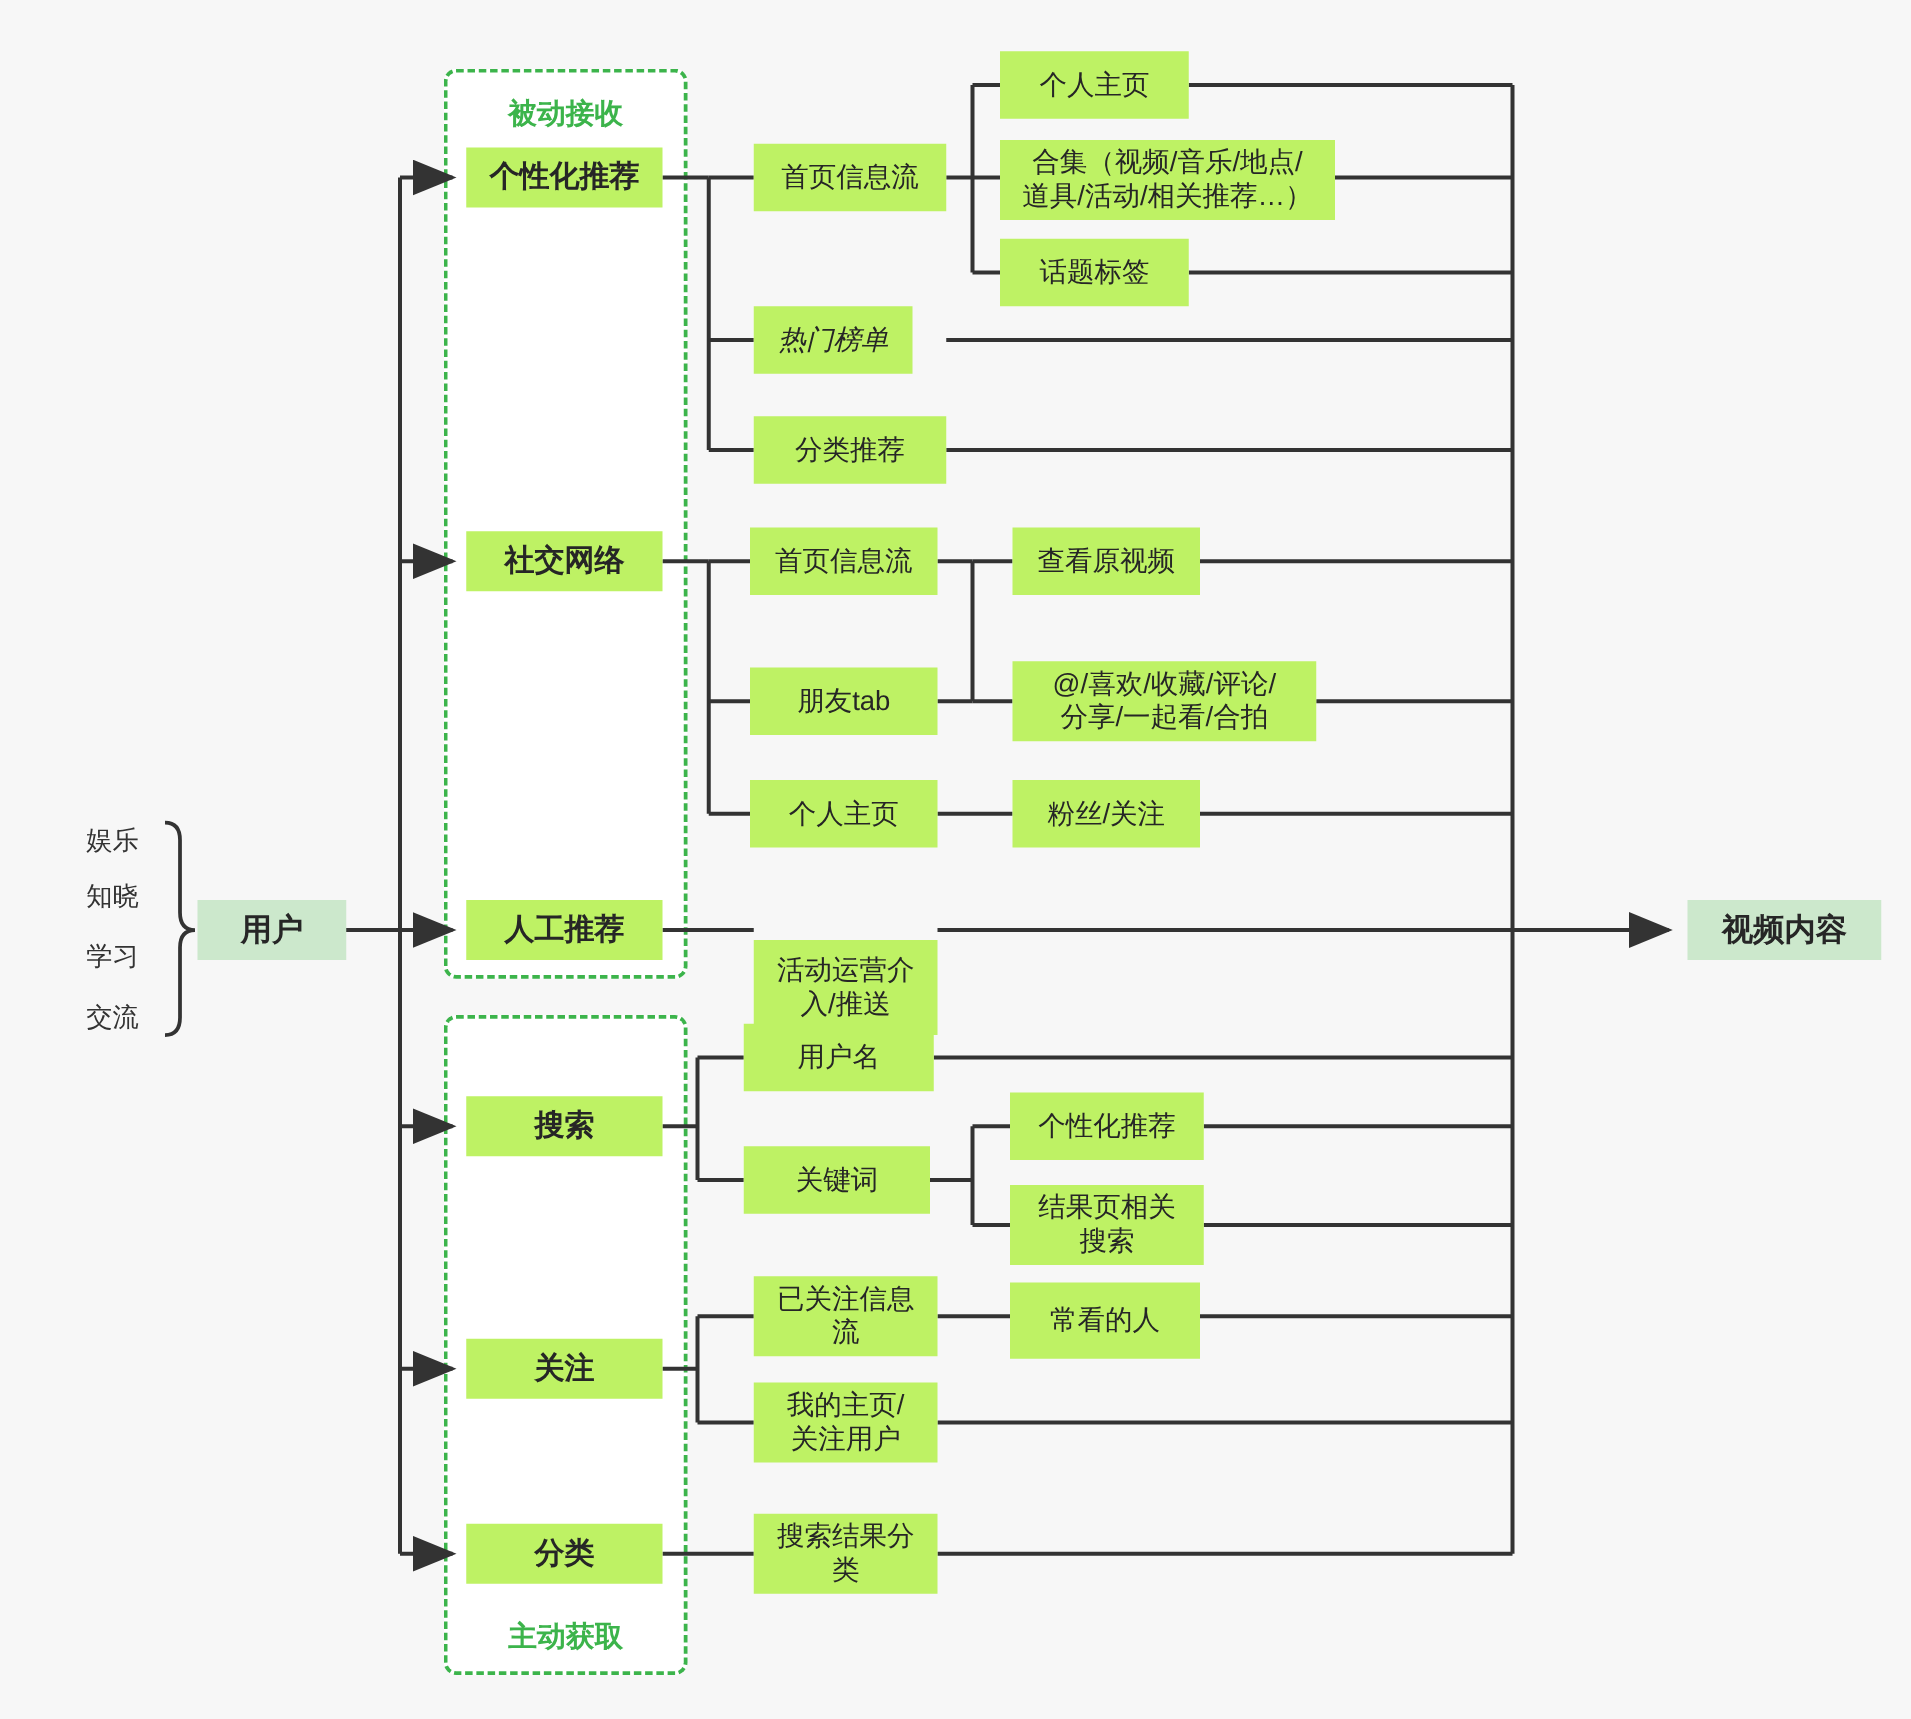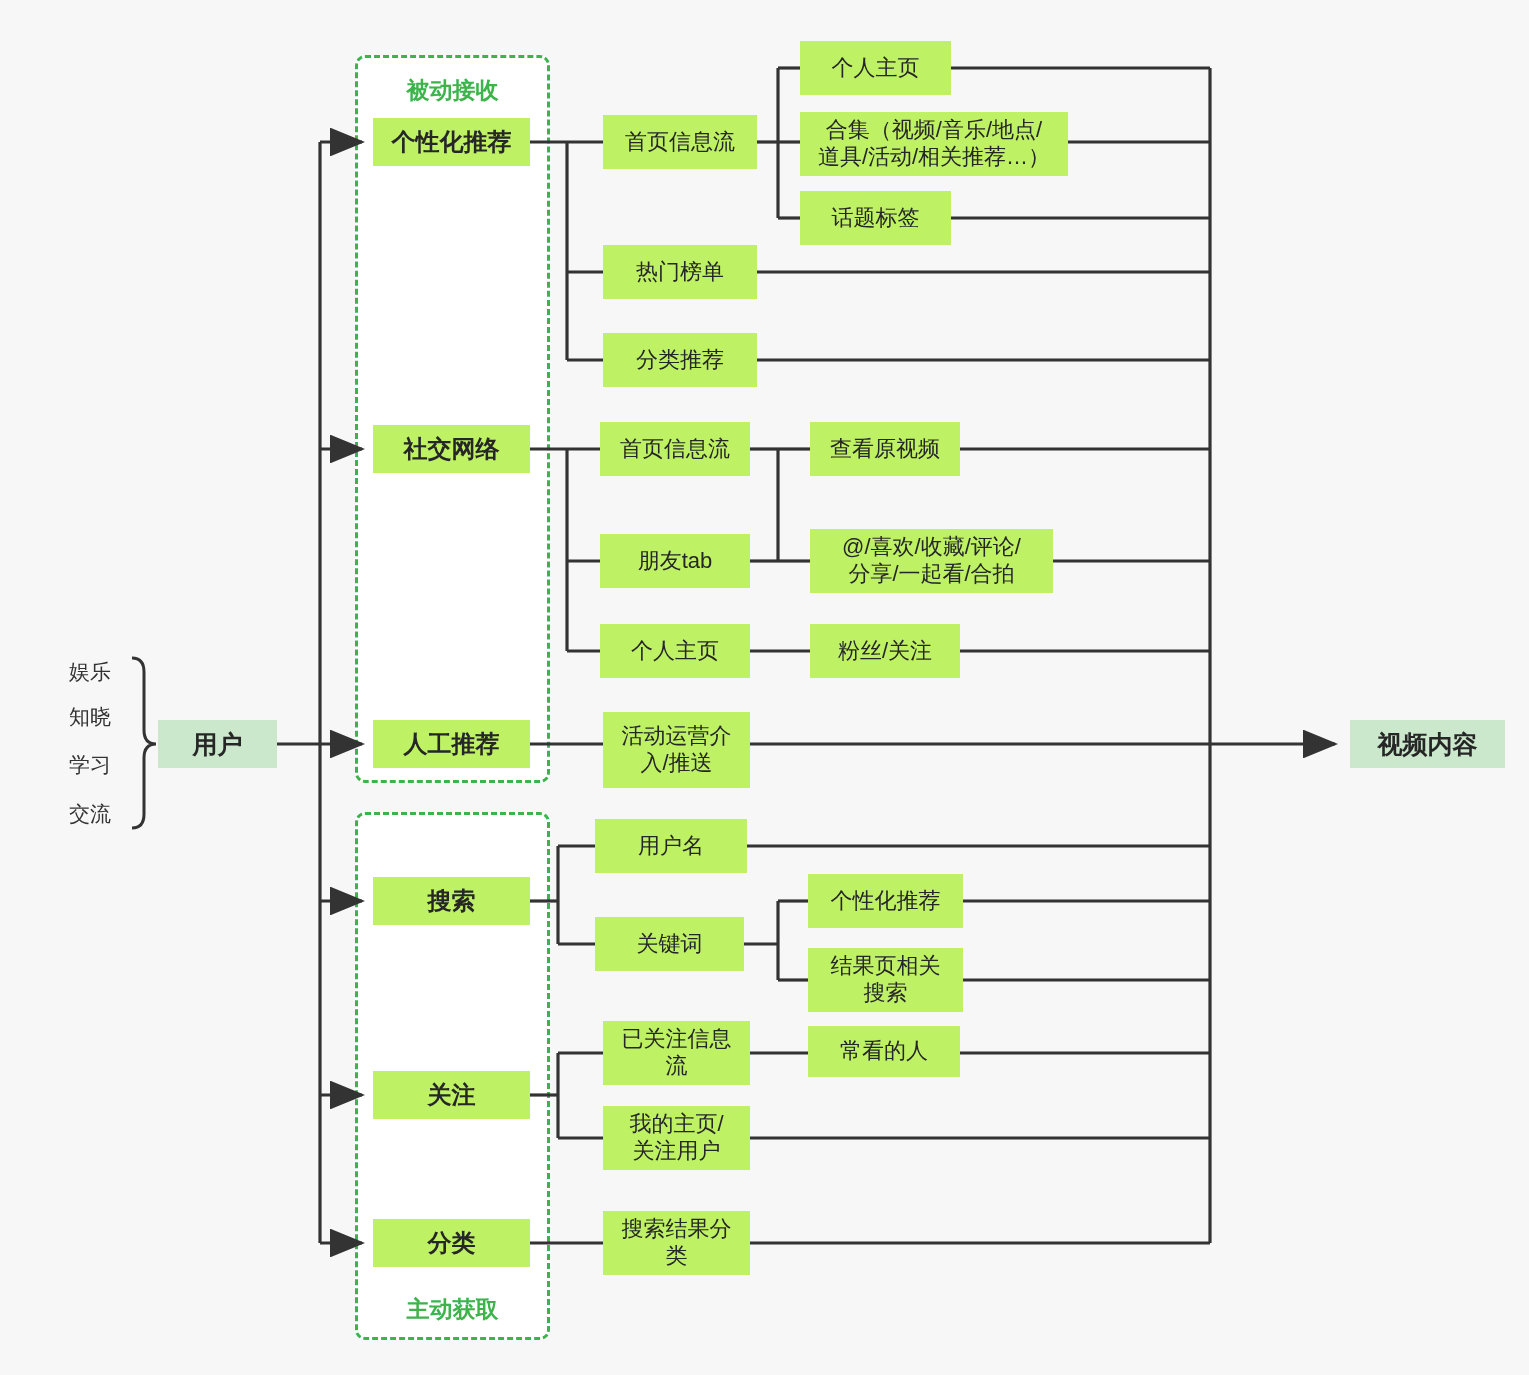--- a/index.html
+++ b/index.html
@@ -163,28 +163,28 @@
   <div class="node green goal" style="left:1350px;top:720px;width:155px;height:48px;">视频内容</div>
 
   <div class="node orange lvl1" style="left:373px;top:118px;width:157px;height:48px;">个性化推荐</div>
   <div class="node orange lvl1" style="left:373px;top:425px;width:157px;height:48px;">社交网络</div>
   <div class="node orange lvl1" style="left:373px;top:720px;width:157px;height:48px;">人工推荐</div>
   <div class="node orange lvl1" style="left:373px;top:877px;width:157px;height:48px;">搜索</div>
   <div class="node orange lvl1" style="left:373px;top:1071px;width:157px;height:48px;">关注</div>
   <div class="node orange lvl1" style="left:373px;top:1219px;width:157px;height:48px;">分类</div>
 
   <div class="node orange lvl2" style="left:603px;top:115px;width:154px;height:54px;">首页信息流</div>
-  <div class="node orange lvl2" style="left:603px;top:245px;width:154px;height:54px;">热门榜单</div>
+  <div class="node orange lvl2" style="left:603px;top:245px;width:127px;height:54px;font-style:italic;">热门榜单</div>
   <div class="node orange lvl2" style="left:603px;top:333px;width:154px;height:54px;">分类推荐</div>
 
   <div class="node orange lvl2" style="left:600px;top:422px;width:150px;height:54px;">首页信息流</div>
   <div class="node orange lvl2" style="left:600px;top:534px;width:150px;height:54px;">朋友tab</div>
   <div class="node orange lvl2" style="left:600px;top:624px;width:150px;height:54px;">个人主页</div>
 
-  <div class="node orange lvl2" style="left:603px;top:712px;width:147px;height:76px;">活动运营介
+  <div class="node orange lvl2" style="left:603px;top:752px;width:147px;height:76px;">活动运营介
 入/推送</div>
 
   <div class="node orange lvl2" style="left:595px;top:819px;width:152px;height:54px;">用户名</div>
   <div class="node orange lvl2" style="left:595px;top:917px;width:149px;height:54px;">关键词</div>
 
   <div class="node orange lvl2" style="left:603px;top:1021px;width:147px;height:64px;">已关注信息
 流</div>
   <div class="node orange lvl2" style="left:603px;top:1106px;width:147px;height:64px;">我的主页/
 关注用户</div>
 
@@ -198,15 +198,15 @@
 
   <div class="node orange lvl3" style="left:810px;top:422px;width:150px;height:54px;">查看原视频</div>
   <div class="node orange lvl3" style="left:810px;top:529px;width:243px;height:64px;">@/喜欢/收藏/评论/
 分享/一起看/合拍</div>
   <div class="node orange lvl3" style="left:810px;top:624px;width:150px;height:54px;">粉丝/关注</div>
 
   <div class="node orange lvl3" style="left:808px;top:874px;width:155px;height:54px;">个性化推荐</div>
   <div class="node orange lvl3" style="left:808px;top:948px;width:155px;height:64px;">结果页相关
 搜索</div>
 
-  <div class="node orange lvl3" style="left:808px;top:1026px;width:152px;height:51px;">常看的人</div>
+  <div class="node orange lvl3" style="left:808px;top:1026px;width:152px;height:61px;">常看的人</div>
 
 </div>
 
 </body></html>

